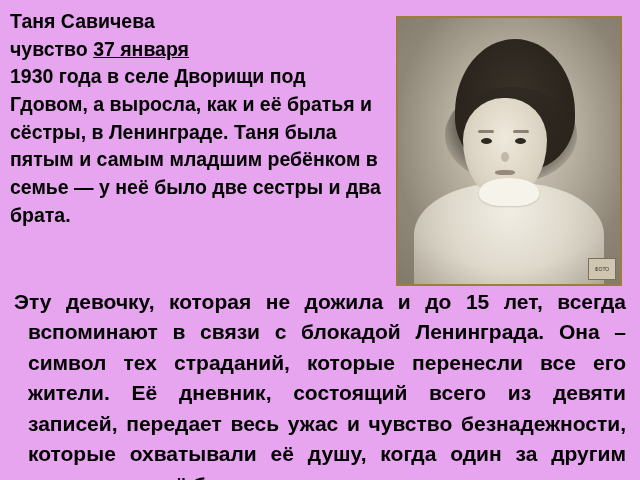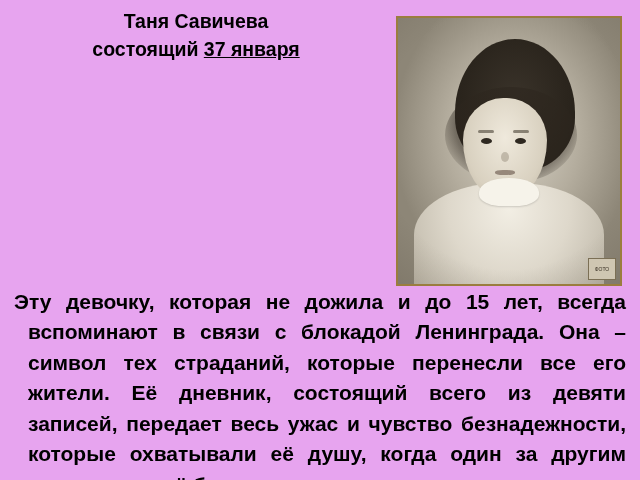--- a/index.html
+++ b/index.html
@@ -20,21 +20,20 @@
     height: 480px;
     box-sizing: border-box;
   }
 
   
   .headline {
     position: absolute;
     left: 10px;
     top: 8px;
     width: 372px;
-    text-align: center;
     font-size: 19.5px;
     font-weight: bold;
     line-height: 1.42;
     color: #000000;
     letter-spacing: 0px;
   }
   .headline .u {
     text-decoration: underline;
   }
 
@@ -189,21 +188,22 @@
     text-indent: -14px;
   }
 </style>
 </head>
 <body>
 
 <div class="slide">
 
   <div class="headline">
     <span>Таня Савичева</span><br>
-    <span>состоящий </span><span class="u">37 января</span><br>
+    <span>чувство </span><span class="u">37 января</span><br>
+    <span>1930 года в селе Дворищи под Гдовом, а выросла, как и её братья и сёстры, в Ленинграде. Таня была пятым и самым младшим ребёнком в семье — у неё было две сестры и два брата.</span>
   </div>
 
   <div class="photo-wrap">
     <div class="photo">
       <div class="hair"></div>
       <div class="hair-side"></div>
       <div class="body"></div>
       <div class="face">
         <div class="brow l"></div>
         <div class="brow r"></div>

